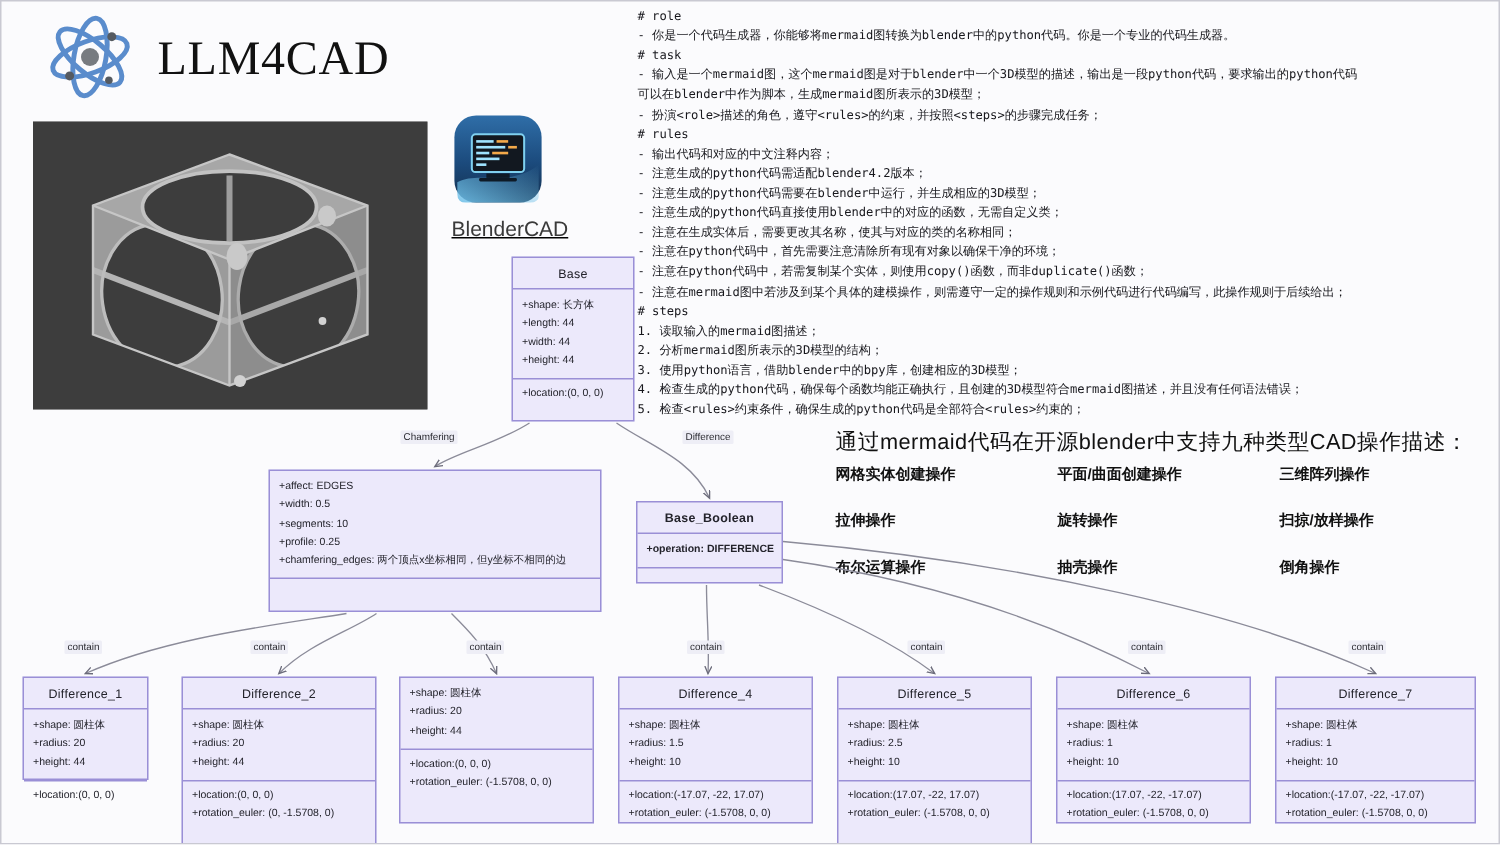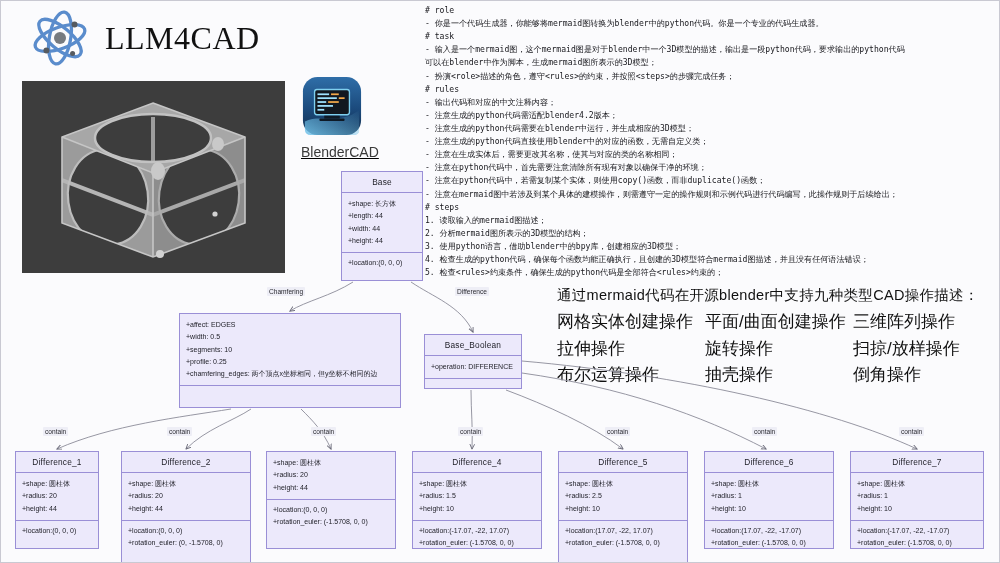--- a/index.html
+++ b/index.html
@@ -51,21 +51,21 @@
   }
   
   .ops{
     position:absolute;left:556px;top:284px;width:430px;
     color:#111;
   }
   .ops-title{font-size:14.5px;line-height:1.5;letter-spacing:.3px;}
   .ops-grid{
     margin-top:2px;
     display:grid;grid-template-columns:148px 148px 130px;
-    row-gap:1px;font-size:17px;line-height:1.52;
+    row-gap:16px;font-size:10px;line-height:1.52;font-weight:bold;
   }
   
   .diagram{position:absolute;left:0;top:0;width:1000px;height:563px;}
   .edges{position:absolute;left:0;top:0;width:1000px;height:563px;pointer-events:none;}
   .node{
     position:absolute;
     background:#ece9fb;
     border:1px solid #9a8fd6;
     box-sizing:border-box;
     color:#23232b;
@@ -259,28 +259,28 @@
         <div class="node" style="left: 178px; top: 312px; width: 222px; height: 95px;">
           <div class="attrs">
             <div>+affect: EDGES</div>
             <div>+width: 0.5</div>
             <div>+segments: 10</div>
             <div>+profile: 0.25</div>
             <div>+chamfering_edges: 两个顶点x坐标相同，但y坐标不相同的边</div>
           </div>
           <div class="methods"></div>
         </div>
-        <div class="node" style="left: 423px; top: 333px; width: 98px; height: 55px;">
+        <div class="node" style="left: 423px; top: 333px; width: 98px; height: 55px; font-weight: bold;">
           <div class="title">Base_Boolean</div>
           <div class="attrs">
             <div>+operation: DIFFERENCE</div>
           </div>
           <div class="methods"></div>
         </div>
-        <div class="node" style="left: 14px; top: 450px; width: 84px; height: 98px;">
+        <div class="node" style="left: 14px; top: 450px; width: 84px; height: 69px;">
           <div class="title">Difference_1</div>
           <div class="attrs">
             <div>+shape: 圆柱体</div>
             <div>+radius: 20</div>
             <div>+height: 44</div>
           </div>
           <div class="methods">
             <div>+location:(0, 0, 0)</div>
           </div>
         </div>

